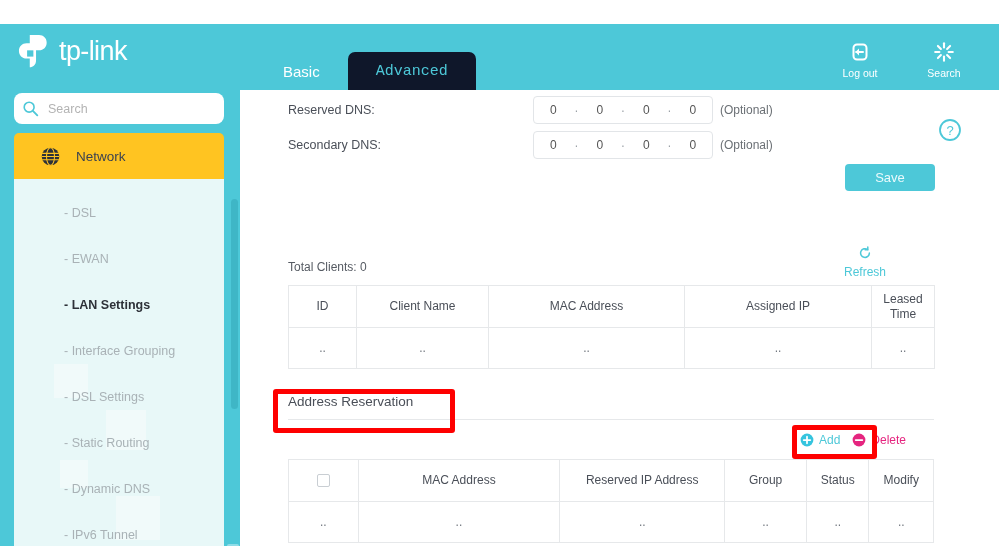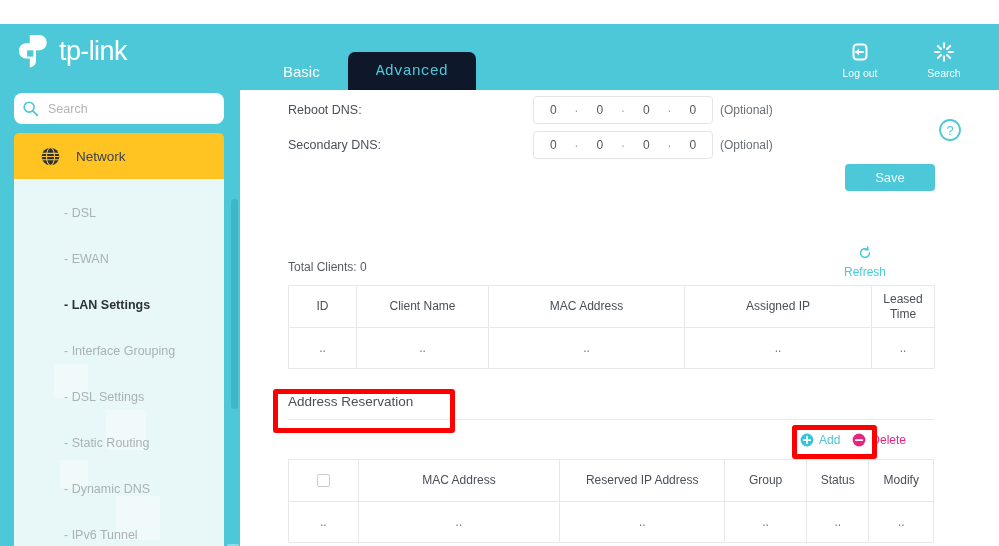--- a/index.html
+++ b/index.html
@@ -343,21 +343,21 @@
 
   <div class="content">
 
     <div class="help-icon">
       <svg width="24" height="24" viewBox="0 0 24 24">
         <circle cx="12" cy="12" r="10" fill="none" stroke="#4dc8d8" stroke-width="1.8"></circle>
         <text x="12" y="16.6" text-anchor="middle" font-family="Liberation Sans, sans-serif" font-size="13" fill="#4dc8d8">?</text>
       </svg>
     </div>
 
-    <div class="field-label" style="left:48px; top:13px;">Reboot DNS:</div>
+    <div class="field-label" style="left:48px; top:13px;">Reserved DNS:</div>
     <div class="ipbox" style="left:293px; top:6px;">
       <input class="ipseg" value="0" style="">
       <span class="ipdot">.</span>
       <input class="ipseg" value="0" style="">
       <span class="ipdot">.</span>
       <input class="ipseg" value="0" style="">
       <span class="ipdot">.</span>
       <input class="ipseg" value="0" style="">
     </div>
     <div class="optional" style="left:480px; top:13px;">(Optional)</div>

